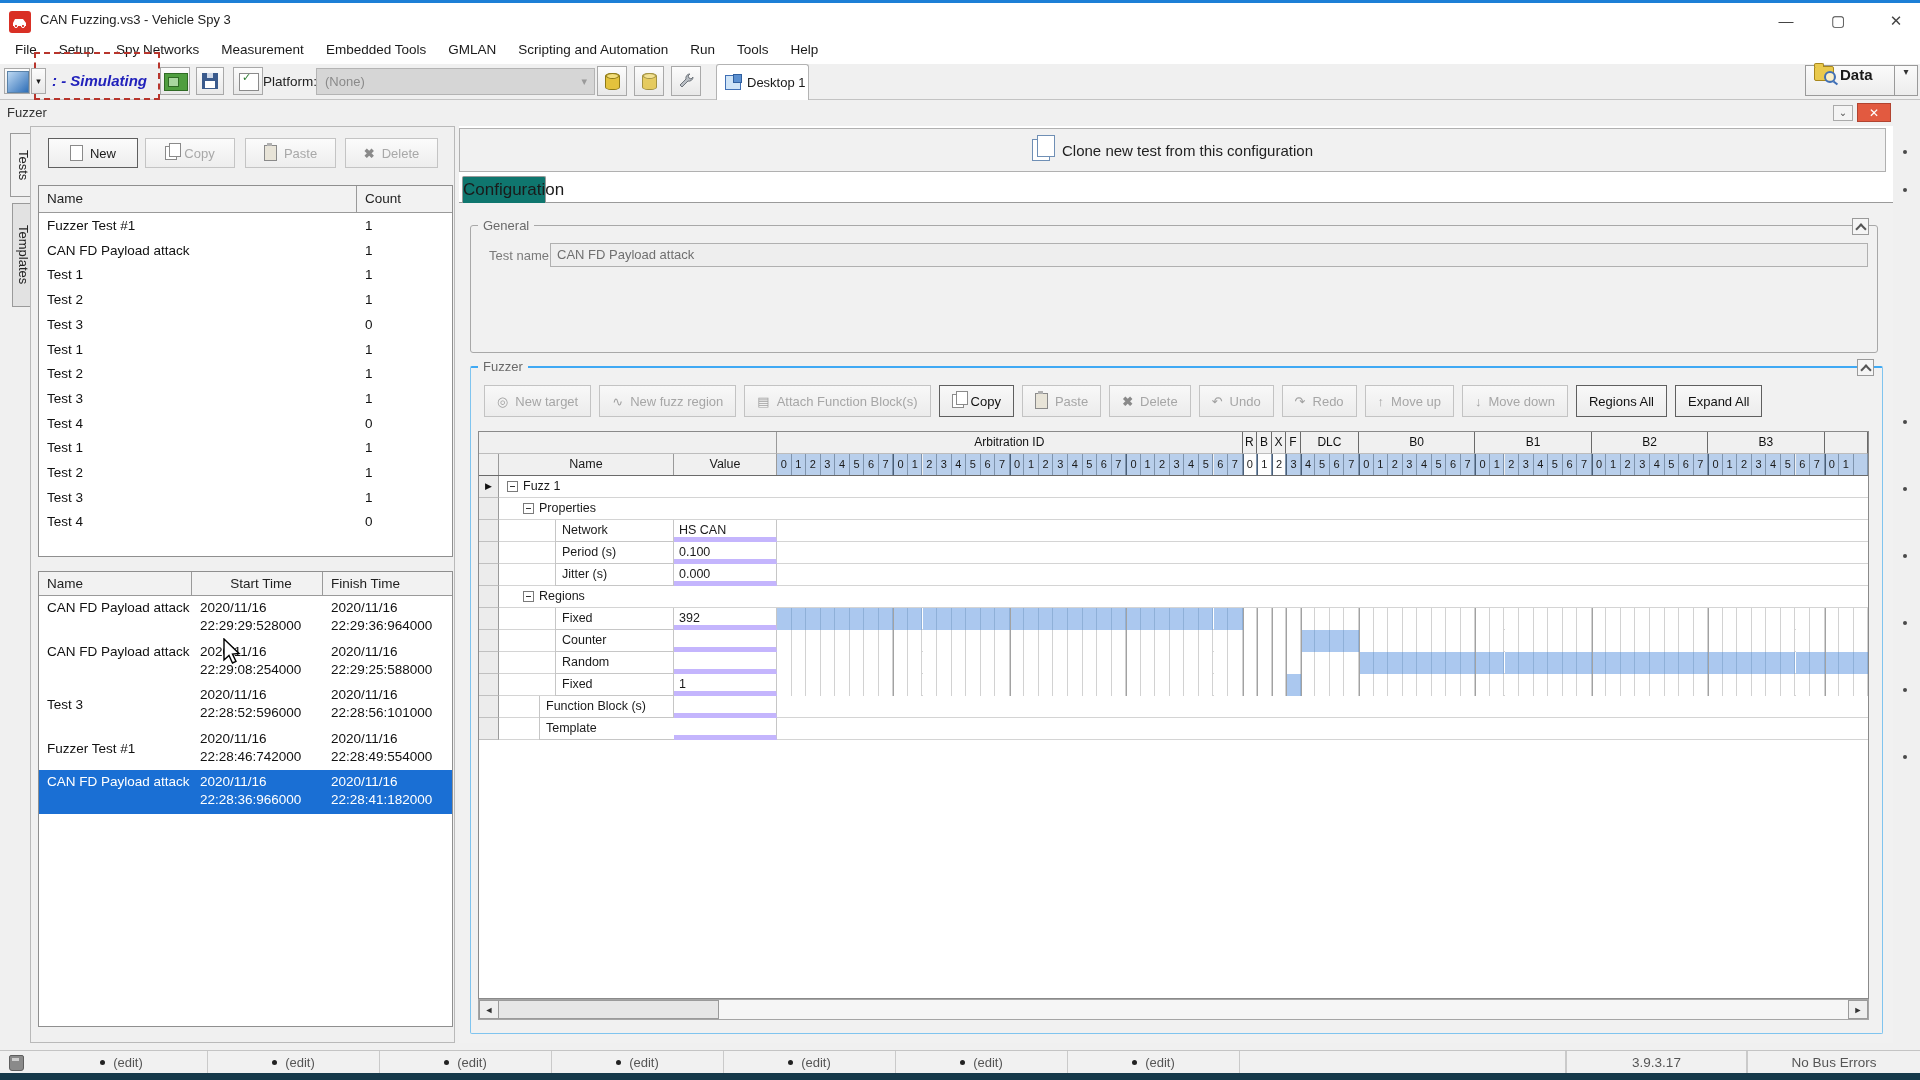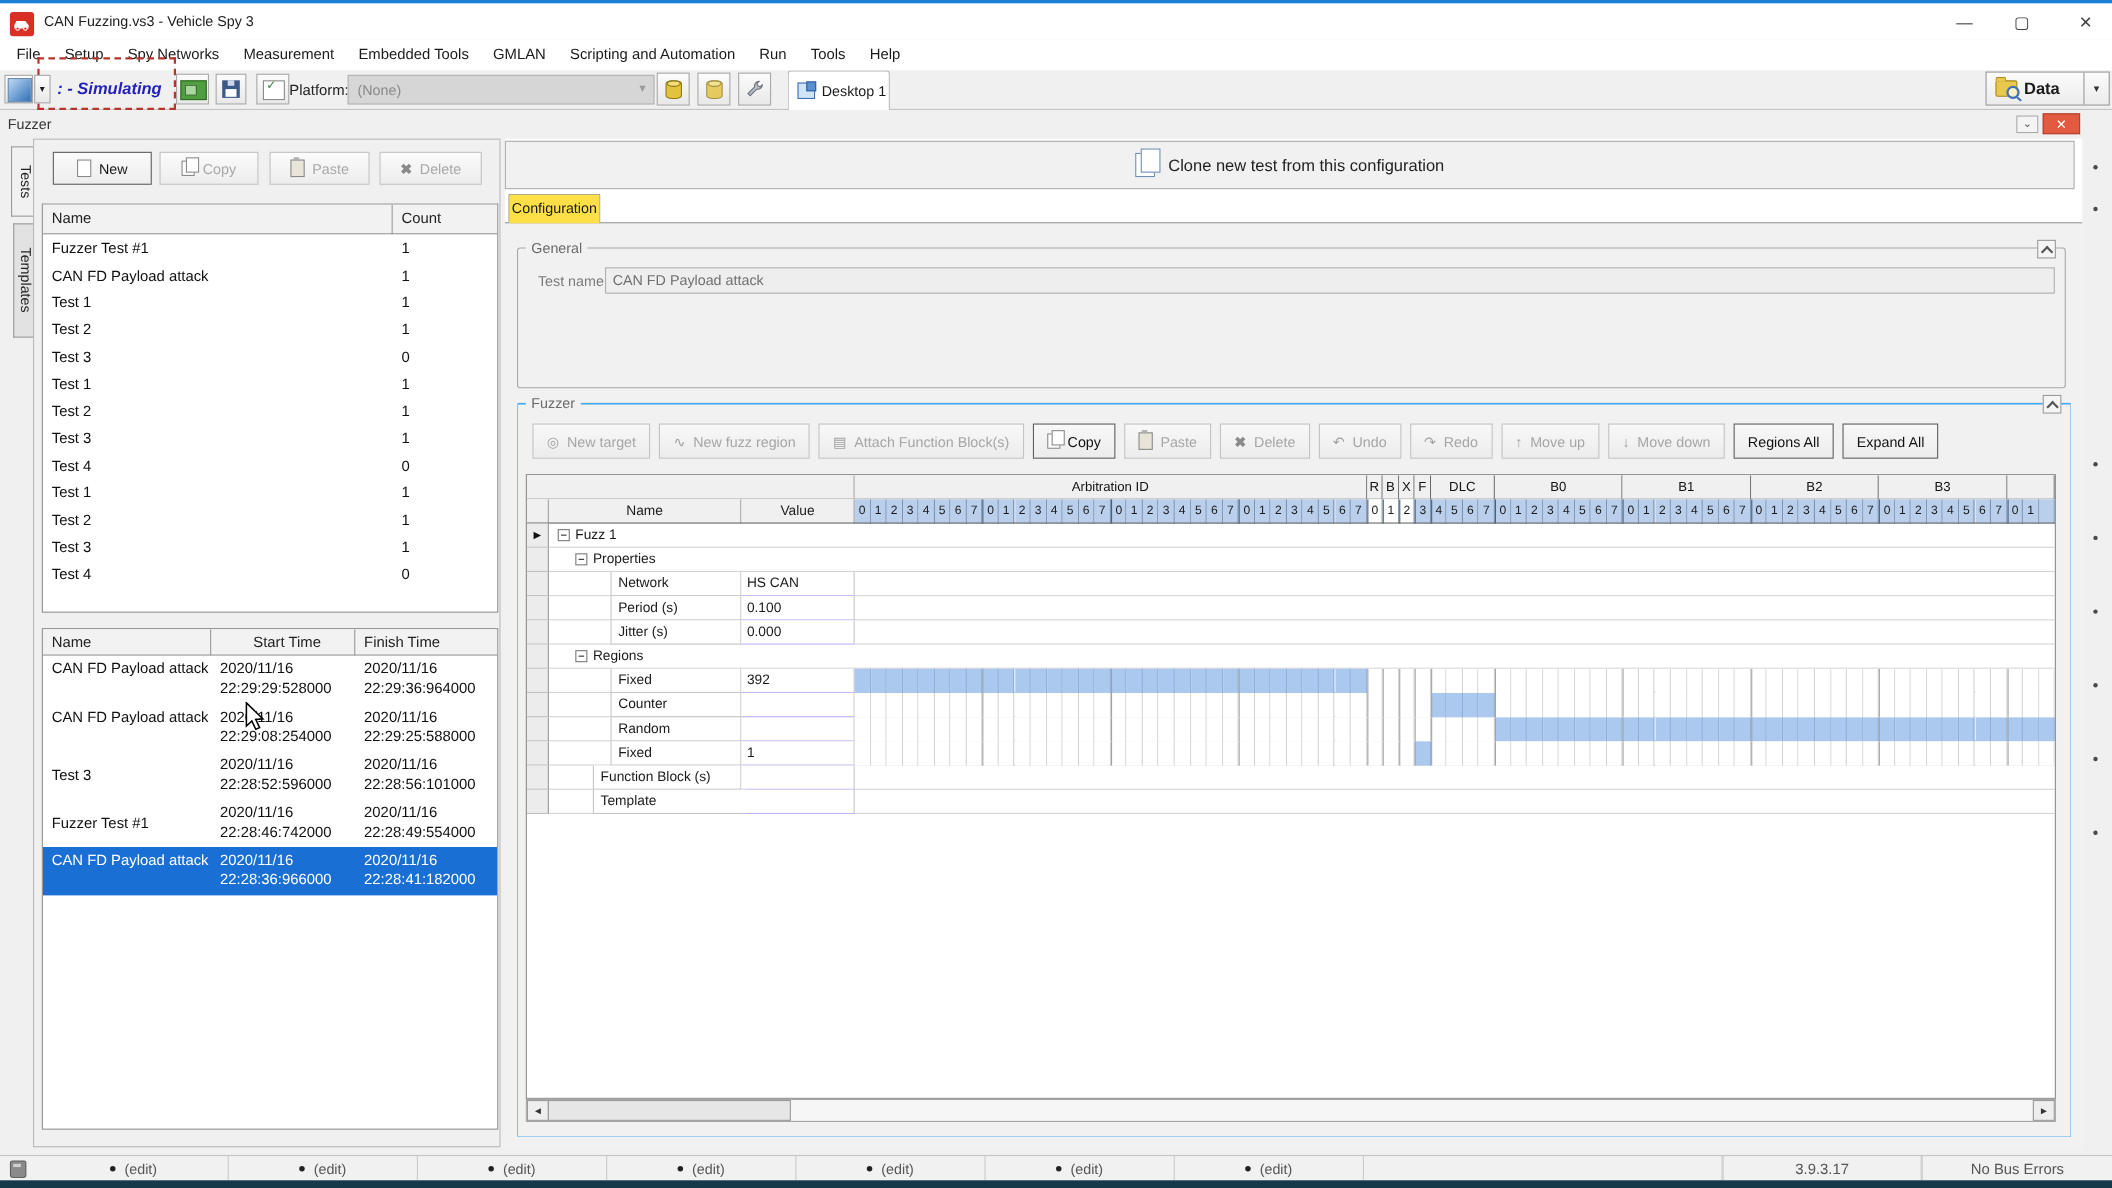--- a/index.html
+++ b/index.html
@@ -19,21 +19,21 @@
 
   
   .toolbar{position:absolute;left:0;top:64px;width:1920px;height:36px;background:#f0f0f0;border-bottom:1px solid #c3c3c3;box-sizing:border-box;}
   .tbtn{position:absolute;border:1px solid #a9a9a9;background:linear-gradient(#fcfcfc,#e8e8e8);box-sizing:border-box;}
   .marquee{position:absolute;left:36px;top:-10px;width:122px;height:44px;outline:2px dashed #b8352c;outline-offset:0;}
   .simtext{position:absolute;left:52px;top:8px;width:100px;overflow:hidden;white-space:nowrap;font-size:15px;font-weight:bold;font-style:italic;color:#2222bb;}
   .platlabel{position:absolute;left:263px;top:10px;color:#222;font-size:13.5px;}
   .platcombo{position:absolute;left:316px;top:4px;width:279px;height:27px;background:#d6d6d6;border:1px solid #b4b4b4;box-sizing:border-box;color:#8a8a8a;line-height:25px;padding-left:8px;}
   .platcombo .chev{position:absolute;right:7px;top:0;color:#9a9a9a;font-size:11px;}
   .desktab{position:absolute;left:716px;top:0px;width:93px;height:36px;background:#fff;border:1px solid #b3b3b3;border-bottom:none;border-radius:3px 3px 0 0;box-sizing:border-box;display:flex;align-items:center;gap:6px;padding-left:8px;}
-  .databtn{position:absolute;left:1805px;top:1px;width:113px;height:31px;border:1px solid #9a9a9a;background:linear-gradient(#fbfbfb,#ececec);box-sizing:border-box;display:flex;align-items:center;}
+  .databtn{position:absolute;left:1805px;top:1px;width:113px;height:31px;border:1px solid #9a9a9a;background:linear-gradient(#fbfbfb,#ececec);box-sizing:border-box;display:flex;align-items:flex-start;}
   .databtn .dlabel{font-weight:bold;font-size:15px;color:#1a1a1a;margin-left:6px;}
   .databtn .sep{margin-left:auto;width:1px;height:100%;background:#9a9a9a;}
   .databtn .darr{width:22px;text-align:center;font-size:10px;color:#333;}
 
   
   .folder{position:relative;width:18px;height:13px;margin-left:8px;background:#e9c94d;border:1px solid #a8871c;border-radius:2px;}
   .folder:before{content:"";position:absolute;left:-1px;top:-4px;width:8px;height:3px;background:#e9c94d;border:1px solid #a8871c;border-bottom:none;border-radius:2px 2px 0 0;}
   .lens{position:absolute;right:-3px;bottom:-3px;width:8px;height:8px;border:2px solid #3f6fb5;border-radius:50%;background:rgba(255,255,255,.7);}
   .lens:after{content:"";position:absolute;right:-4px;bottom:-3px;width:5px;height:2px;background:#3f6fb5;transform:rotate(40deg);}
 
@@ -66,21 +66,21 @@
   .rrow{position:absolute;left:0;right:0;height:44px;font-size:13.5px;color:#111;}
   .rrow.selected{background:#1a6fd4;color:#fff;}
   .rcell{position:absolute;top:0;height:44px;padding:3px 0 0 8px;box-sizing:border-box;overflow:hidden;line-height:18px;}
   .rcell.vcenter{display:flex;align-items:center;padding-top:0;}
 
   
   .rightpanel{position:absolute;left:459px;top:126px;width:1434px;height:917px;background:#fff;}
   .banner{position:absolute;left:0;top:2px;width:1427px;height:44px;background:#f1f1f1;border:1px solid #b0b0b0;box-sizing:border-box;display:flex;align-items:center;justify-content:center;gap:12px;font-size:15px;color:#222;}
   .pages{position:relative;width:16px;height:20px;background:#fff;border:1px solid #6f8fb5;}
   .pages:before{content:"";position:absolute;left:4px;top:-5px;width:16px;height:20px;background:#fff;border:1px solid #6f8fb5;}
-  .ctab{position:absolute;left:3px;top:50px;width:84px;height:27px;background:#fde047;border:1px solid #9a9a9a;border-bottom:none;border-radius:2px 2px 0 0;box-sizing:border-box;text-align:center;line-height:25px;font-size:13px;z-index:3;}
+  .ctab{position:absolute;left:3px;top:50px;width:84px;height:27px;background:#0f766e;border:1px solid #9a9a9a;border-bottom:none;border-radius:2px 2px 0 0;box-sizing:border-box;text-align:center;line-height:25px;font-size:17px;z-index:3;}
   .contentbox{position:absolute;left:0;top:76px;width:1434px;height:841px;background:#f1f1f1;border-top:1px solid #9a9a9a;box-sizing:border-box;}
 
   .group{position:absolute;border:1px solid #a8a8a8;border-radius:3px;box-sizing:border-box;}
   .grouplabel{position:absolute;top:-8px;left:7px;background:#f1f1f1;padding:0 5px;font-size:13px;color:#6a6a6a;}
   .collapsebtn{position:absolute;top:-8px;right:8px;width:17px;height:17px;border:1px solid #9a9a9a;background:#f5f5f5;box-sizing:border-box;}
   .collapsebtn i{position:absolute;left:4px;top:6px;width:6px;height:6px;border-left:2px solid #555;border-top:2px solid #555;transform:rotate(45deg);}
   .flabel{position:absolute;font-size:13px;color:#7a7a7a;}
   .field{position:absolute;background:#eeeeee;border:1px solid #b0b0b0;box-sizing:border-box;font-size:13px;color:#6f6f6f;line-height:22px;padding-left:6px;overflow:hidden;white-space:nowrap;}
   .checkbox{position:absolute;width:13px;height:13px;background:#fff;border:1px solid #707070;box-sizing:border-box;}
 
@@ -98,21 +98,21 @@
   .bitcell.white{background:#fdfdfd;}
   .bitcell.bstart{border-left:1px solid #4a5f78;}
   .gheadsep{position:absolute;left:0;width:1391px;height:1px;background:#6a6a6a;}
 
   .grow{position:absolute;left:0;width:1391px;height:22px;border-bottom:1px solid #d4d4d4;box-sizing:border-box;font-size:12.5px;}
   .gsel{position:absolute;left:0;top:0;width:20px;height:22px;background:#ececec;border-right:1px solid #9a9a9a;border-bottom:1px solid #c0c0c0;box-sizing:border-box;text-align:center;line-height:21px;font-size:9px;color:#111;}
   .exp{position:absolute;top:5px;width:11px;height:11px;border:1px solid #7a7a7a;background:#fff;box-sizing:border-box;}
   .exp:before{content:"";position:absolute;left:2px;top:4px;width:5px;height:1px;background:#333;}
   .gname{position:absolute;top:0;height:22px;line-height:21px;padding-left:6px;box-sizing:border-box;border:1px solid #c6c6c6;border-top:none;background:#fff;overflow:hidden;white-space:nowrap;}
   .gtext{position:absolute;top:0;height:22px;line-height:21px;}
-  .gvalue{position:absolute;top:0;height:22px;line-height:21px;padding-left:5px;border-right:1px solid #c6c6c6;border-bottom:1px solid #c4b5fd;box-sizing:border-box;background:#fff;}
+  .gvalue{position:absolute;top:0;height:22px;line-height:21px;padding-left:5px;border-right:1px solid #c6c6c6;border-bottom:5px solid #c4b5fd;box-sizing:border-box;background:#fff;}
   .dcell{position:absolute;top:0;height:22px;box-sizing:border-box;background:#fff;border-right:1px solid #d2d2d2;}
   .dcell.bstart{border-left:1px solid #a2a2a2;}
   .dcell.fill{background:#abc8ef;border-right:1px solid #8fb0d8;}
 
   
   .hscroll{position:absolute;left:7px;top:631px;width:1391px;height:21px;background:#f6f6f6;border:1px solid #a5a5a5;box-sizing:border-box;}
   .sbtn{position:absolute;top:0;width:20px;height:19px;background:#eeeeee;border:1px solid #9a9a9a;box-sizing:border-box;text-align:center;line-height:18px;font-size:9px;color:#333;}
   .sthumb{position:absolute;left:19px;top:0;width:221px;height:19px;background:#e6e6e6;border:1px solid #9a9a9a;box-sizing:border-box;}
 
   

